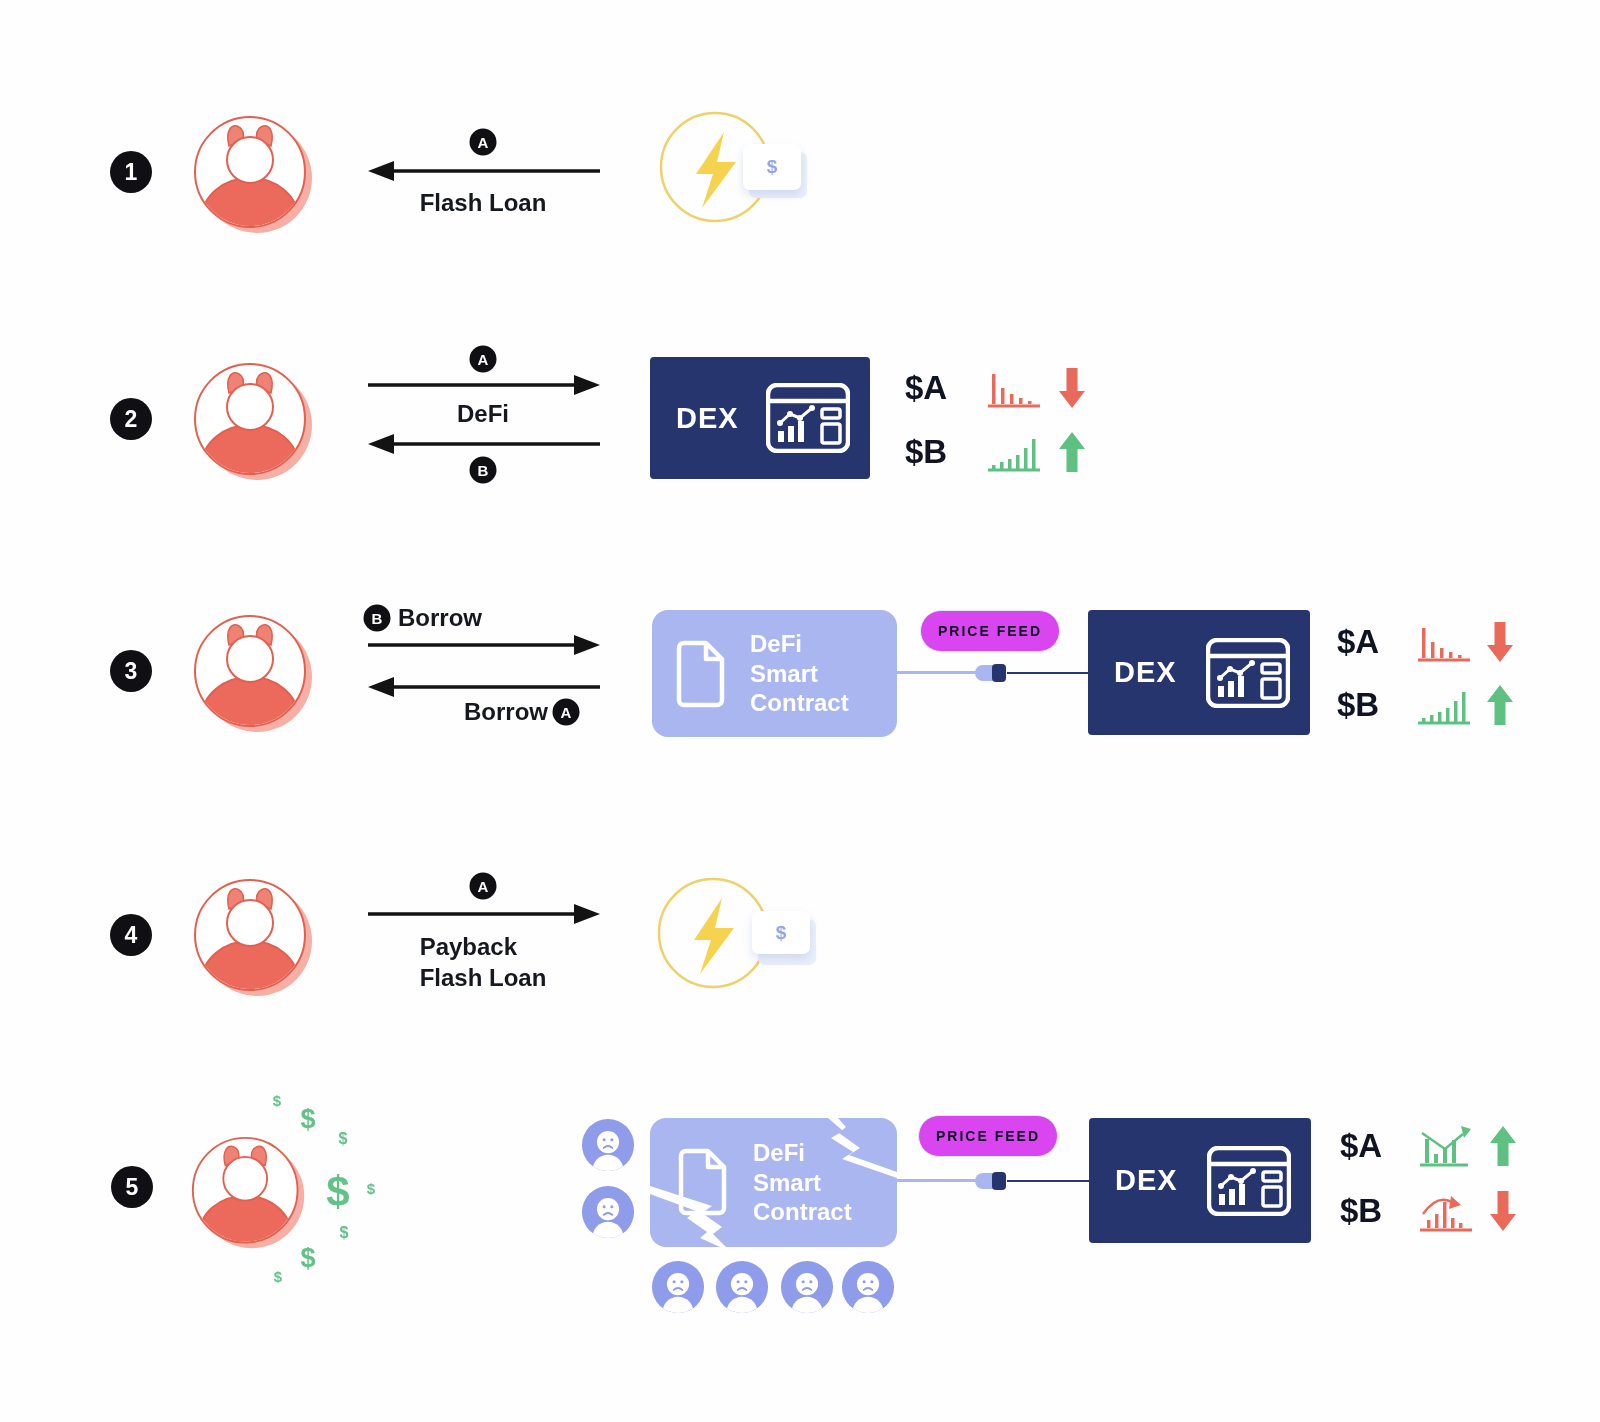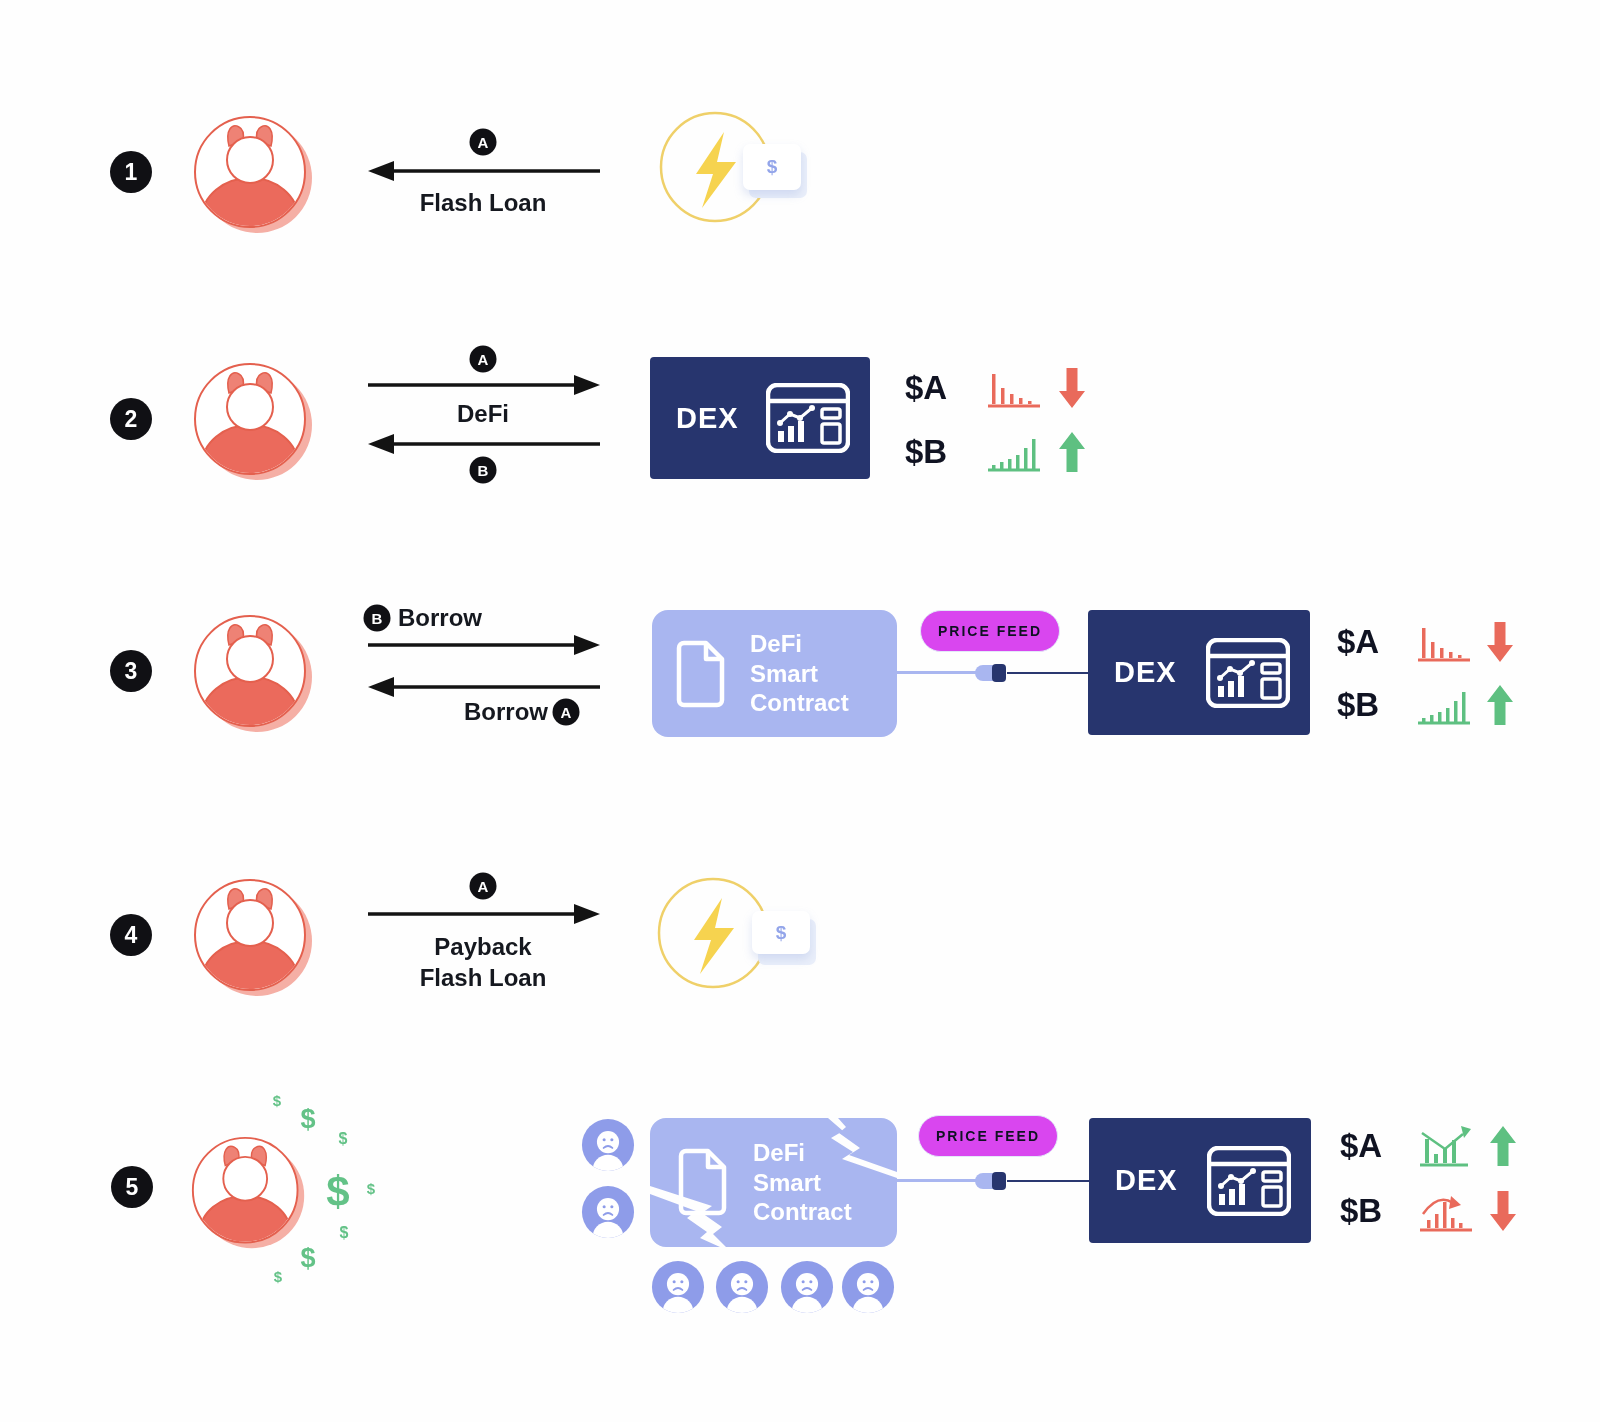--- a/index.html
+++ b/index.html
@@ -6,21 +6,21 @@
   body{font-family:"Liberation Sans", sans-serif;}
   .canvas{position:relative;width:1600px;height:1422px;background:#fefefe;overflow:hidden;}
   .abs{position:absolute;}
   .numbadge{width:42px;height:42px;border-radius:50%;background:#101014;color:#fff;
     display:flex;align-items:center;justify-content:center;font-size:23px;font-weight:700;
     transform:translate(-50%,-50%);}
   .letterbadge{width:27px;height:27px;border-radius:50%;background:#101014;color:#fff;
     display:flex;align-items:center;justify-content:center;font-size:15px;font-weight:700;
     transform:translate(-50%,-50%);}
   .steplabel{font-size:24px;font-weight:700;color:#15181f;transform:translate(-50%,-50%);white-space:nowrap;}
-  .steplabel2{font-size:24px;font-weight:700;color:#15181f;text-align:center;line-height:31px;
+  .steplabel2{font-size:24px;font-weight:700;color:#15181f;line-height:31px;
     transform:translateX(-50%);white-space:nowrap;}
   .dexbox{background:#27356e;border-radius:4px;display:flex;align-items:center;
     justify-content:space-between;padding:0 20px 0 26px;box-sizing:border-box;}
   .dexlabel{color:#fff;font-size:29px;font-weight:700;letter-spacing:1px;}
   .contractbox{background:#a9b6f0;border-radius:16px;display:flex;align-items:center;
     padding-left:24px;box-sizing:border-box;}
   .contracttext{color:#fff;font-size:24px;font-weight:700;line-height:29.5px;margin-left:22px;}
   .pill{width:140px;height:42px;background:#d946ef;border:1.5px solid #e3e8f8;border-radius:22px;
     display:flex;align-items:center;justify-content:center;font-size:14px;font-weight:700;
     letter-spacing:2px;color:#0f1222;box-sizing:border-box;}

